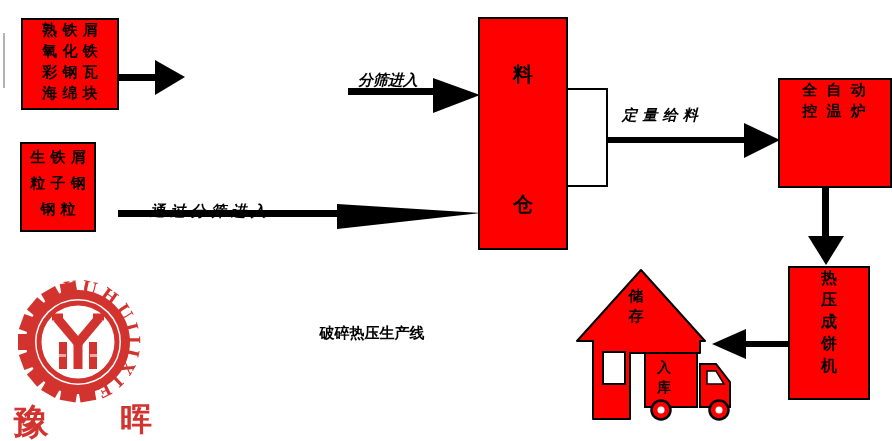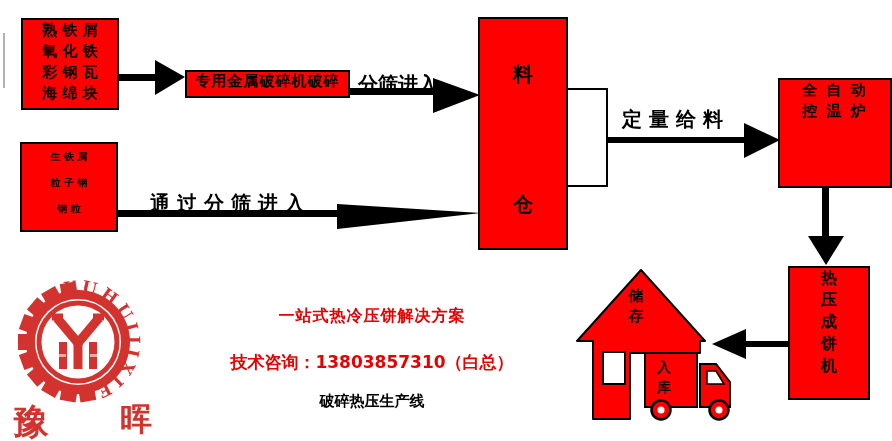--- a/index.html
+++ b/index.html
@@ -8,33 +8,33 @@
     font-family:"DejaVu Sans",sans-serif;color:#000;
   }
   svg{position:absolute;left:0;top:0;}
   .rbox{
     position:absolute;background:#ff0000;border:2px solid #000;box-sizing:border-box;
     display:flex;flex-direction:column;align-items:center;
     font-weight:bold;color:#000;text-align:center;
   }
   .rbox .ln{display:block;white-space:pre;}
   .box-src-top{left:21px;top:18px;width:98px;height:92px;font-size:15px;line-height:21px;}
-  .box-src-bot{left:20px;top:142px;width:98px;height:90px;font-size:10px;line-height:26px;}
+  .box-src-bot{left:20px;top:142px;width:76px;height:90px;font-size:15px;line-height:26px;}
   .box-crusher{left:185px;top:70px;width:165px;height:28px;font-size:15px;letter-spacing:1px;}
   .box-silo{left:478px;top:17px;width:90px;height:233px;justify-content:space-between;
             padding:42px 0 30px;font-size:20px;}
   .box-furnace{left:778px;top:78px;width:114px;height:110px;font-size:15px;line-height:21px;letter-spacing:2px;}
   .box-press{left:788px;top:266px;width:82px;height:134px;font-size:16px;line-height:19px;gap:3px;}
   .conn-white{
     position:absolute;left:566px;top:88px;width:42px;height:99px;background:#fff;
     border:2px solid #000;box-sizing:border-box;
   }
-  .flabel{position:absolute;font-weight:bold;font-size:20px;color:#000;white-space:pre;}
+  .flabel{position:absolute;font-weight:bold;font-size:15px;color:#000;white-space:pre;font-style:italic;}
   .lbl-sieve{left:358px;top:71px;}
-  .lbl-through{left:150px;top:190px;}
+  .lbl-through{left:150px;top:202px;}
   .lbl-feed{left:622px;top:106px;}
   .footer{position:absolute;left:183px;top:306px;width:378px;text-align:center;}
   .footer .slogan{color:#e60000;font-weight:bold;font-size:16px;letter-spacing:1px;}
   .footer .contact{color:#e60000;font-weight:bold;font-size:17px;margin-top:24px;}
   .footer .desc{color:#000;font-weight:bold;font-size:15px;line-height:19px;margin-top:18px;}
   .gray-tick{position:absolute;left:3px;top:33px;width:2px;height:55px;background:#b3b3b3;}
   .logo-cjk{font-family:"DejaVu Serif","DejaVu Sans",serif;font-weight:bold;fill:#d2332e;}
   .arcword{font-family:"DejaVu Serif","DejaVu Sans",serif;font-weight:bold;font-size:17px;
            fill:#d2332e;letter-spacing:2.5px;}
   .diagram-cjk{font-weight:bold;font-size:15px;fill:#000;text-anchor:middle;}
@@ -96,23 +96,20 @@
     </g>
   </svg>
 
   <div class="rbox box-src-top">
     <span class="ln">熟 铁 屑</span>
     <span class="ln">氧 化 铁</span>
     <span class="ln">彩 钢 瓦</span>
     <span class="ln">海 绵 块</span>
   </div>
 
-  <div class="rbox box-crusher">
-    <span class="ln">专用金属破碎机破碎</span>
-  </div>
 
   <div class="rbox box-silo">
     <span class="ln">料</span>
     <span class="ln">仓</span>
   </div>
   <div class="conn-white"></div>
 
   <div class="rbox box-src-bot">
     <span class="ln">生 铁 屑</span>
     <span class="ln">粒 子 钢</span>
@@ -130,22 +127,20 @@
     <span class="ln">成</span>
     <span class="ln">饼</span>
     <span class="ln">机</span>
   </div>
 
   <div class="flabel lbl-sieve">分筛进入</div>
   <div class="flabel lbl-through">通 过 分 筛 进 入</div>
   <div class="flabel lbl-feed">定 量 给 料</div>
 
   <div class="footer">
-    <div class="slogan">一站式热冷压饼解决方案</div>
-    <div class="contact">技术咨询：13803857310（白总）</div>
     <div class="desc">
       <div>破碎热压生产线</div>
     </div>
   </div>
 
   <svg style="left:5px;top:266px" width="170" height="175" viewBox="0 0 170 175">
     <g>
       <g fill="#d2332e">
         <rect x="65" y="16" width="16" height="14" transform="rotate(170 73 76)"></rect>
         <rect x="65" y="16" width="16" height="14" transform="rotate(190 73 76)"></rect>

